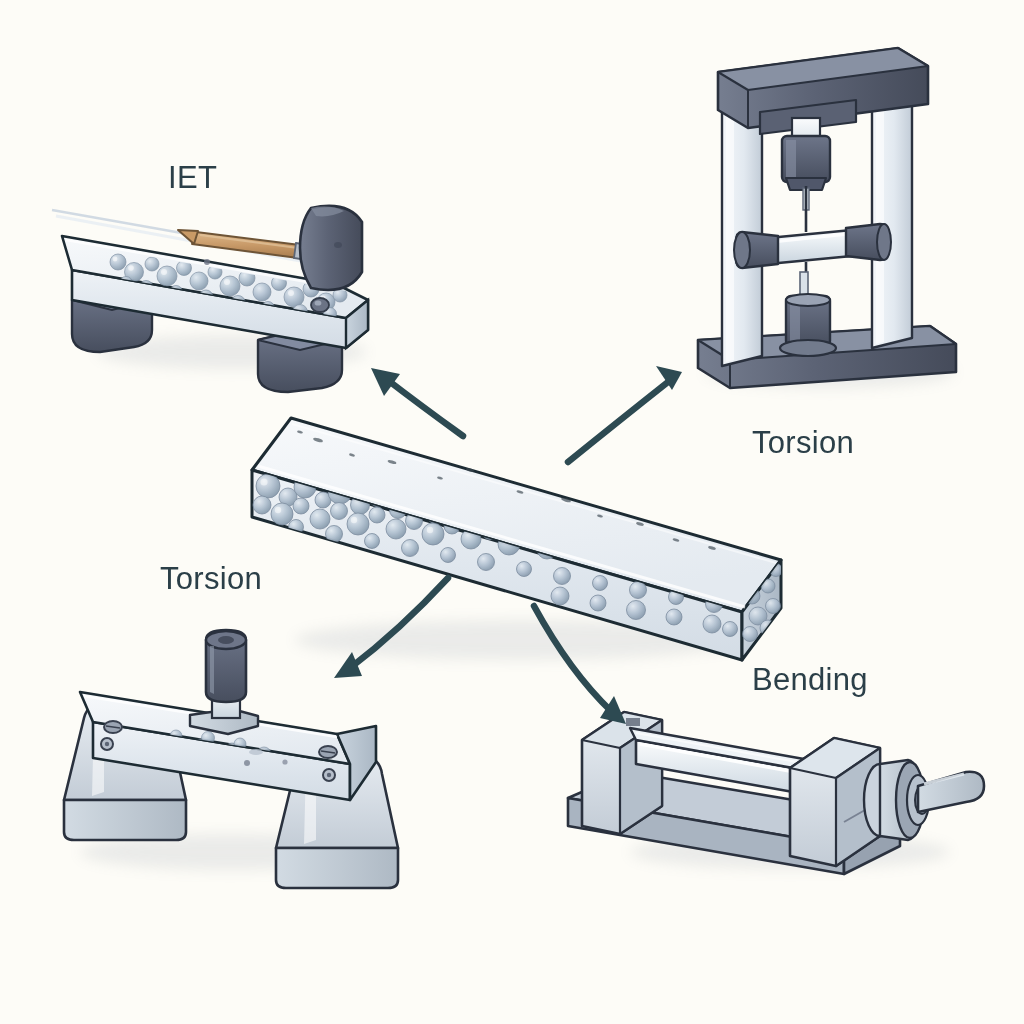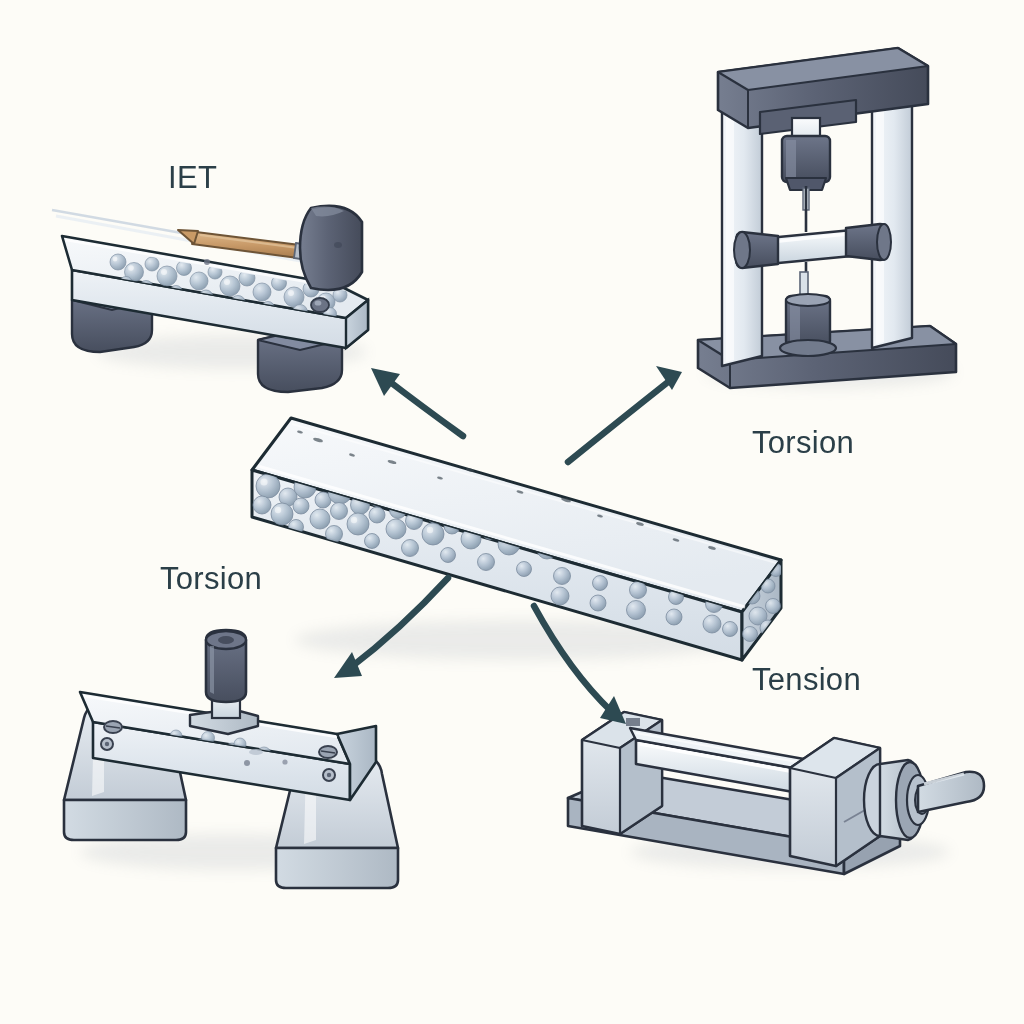--- a/index.html
+++ b/index.html
@@ -527,15 +527,15 @@
       <g>
         <path d="M534,606 Q570,672 612,712" stroke="#2d4a52" stroke-width="6.5" fill="none" stroke-linecap="round"></path>
         <path d="M626,724 L600,718 L614,696 Z" fill="#2d4a52"></path>
       </g>
     </g>
   </svg>
 
   <div class="label" id="label-iet">IET</div>
   <div class="label" id="label-tension">Torsion</div>
   <div class="label" id="label-bending">Torsion</div>
-  <div class="label" id="label-torsion">Tension</div>
+  <div class="label" id="label-torsion">Bending</div>
 
 </div>
 
 </body></html>

